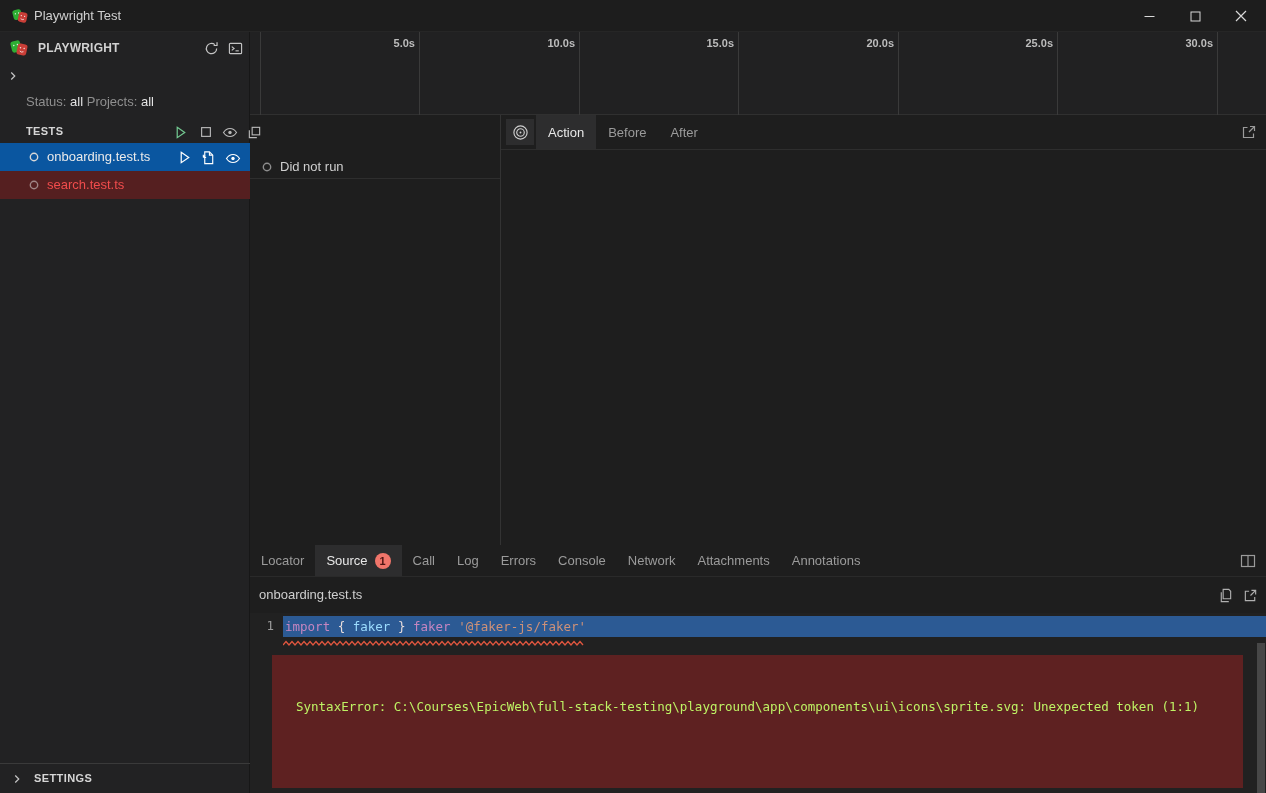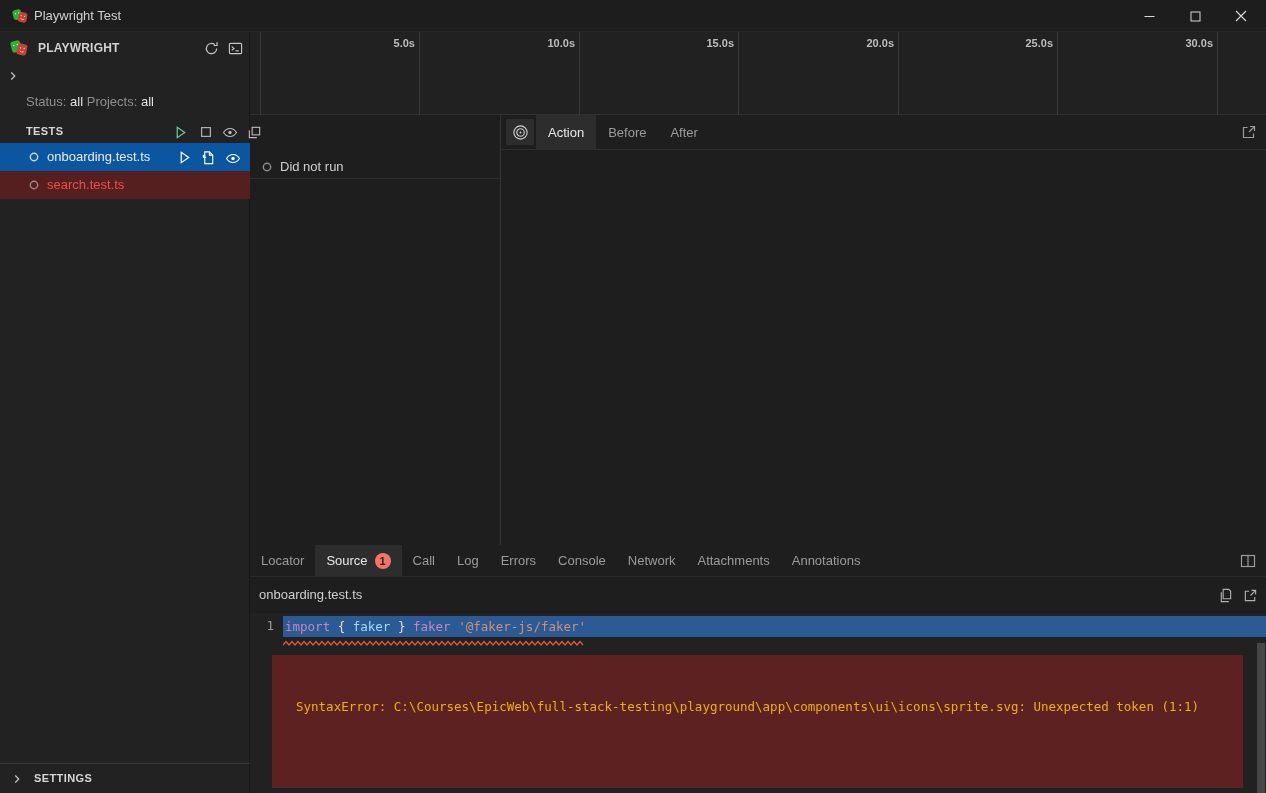--- a/index.html
+++ b/index.html
@@ -81,21 +81,21 @@
   .fileheader .t { position:absolute; left:9px; top:10px; color:#cfcfcf; font-size:13px; }
   .fh-icon { position:absolute; top:10px; width:16px; height:16px; display:flex; align-items:center; justify-content:center; }
 
   
   .codearea { position:absolute; left:0; top:68px; width:1016px; height:180px; background:#212121; overflow:hidden;
     font-family:"DejaVu Sans Mono","Liberation Mono",monospace; font-size:12.5px; }
   .code-line { position:absolute; left:0; top:3px; width:1016px; height:21px; }
   .code-line .gutter { position:absolute; left:0; top:2px; width:24px; text-align:right; color:#9a9a9a; }
   .code-line .content { position:absolute; left:33px; top:0; right:0; height:21px; background:#2c5a94; line-height:21px; padding-left:2px; white-space:pre; }
   .squiggle { position:absolute; left:33px; top:27px; }
-  .errorblock { position:absolute; left:22px; top:42px; width:971px; height:133px; background:#5e2121; padding:7px 0 0 24px; line-height:18px; white-space:pre; color:#eab308; }
+  .errorblock { position:absolute; left:22px; top:42px; width:971px; height:133px; background:#5e2121; padding:7px 0 0 24px; line-height:18px; white-space:pre; color:#bef264; }
   .frame-line { height:18px; }
   .code-scrollbar { position:absolute; right:1px; top:30px; width:8px; height:150px; background:#474747; }
 
   
   .tk-kw { color:#c586c0; } .tk-var { color:#9cdcfe; } .tk-str2 { color:#ce9178; }
   .tk-fg { color:#e6dcdc; }
 </style>
 </head>
 <body>
 

